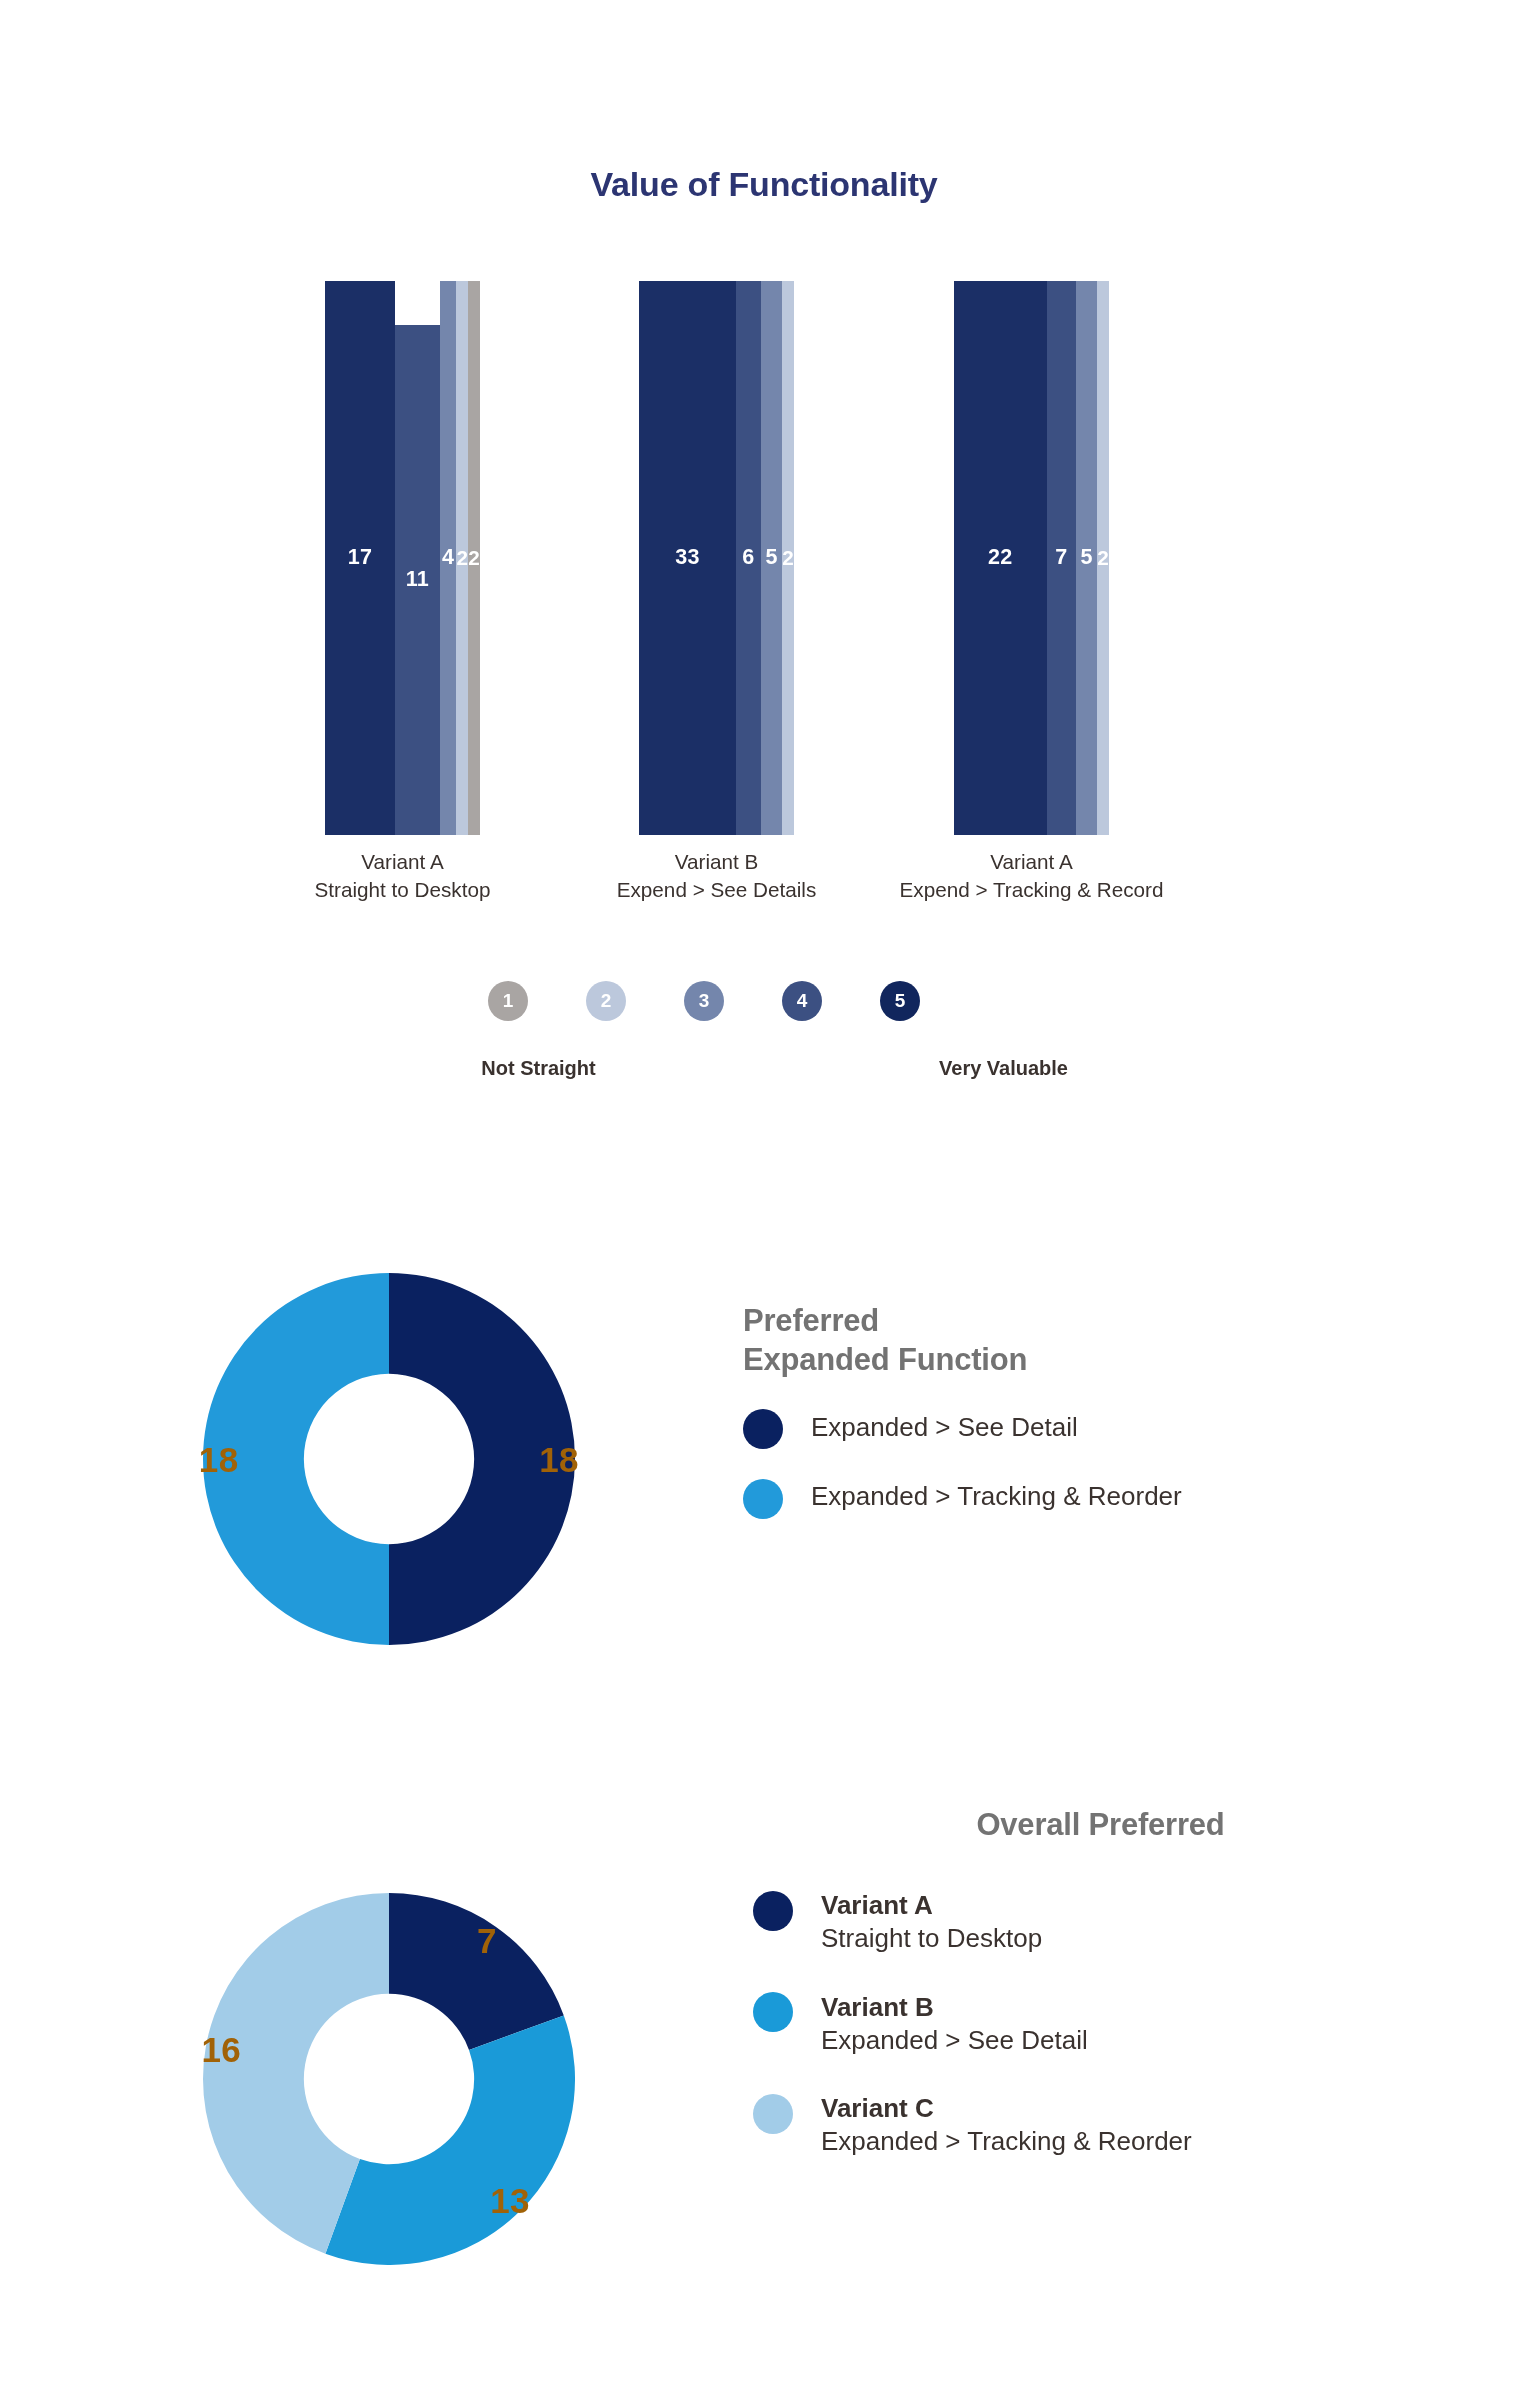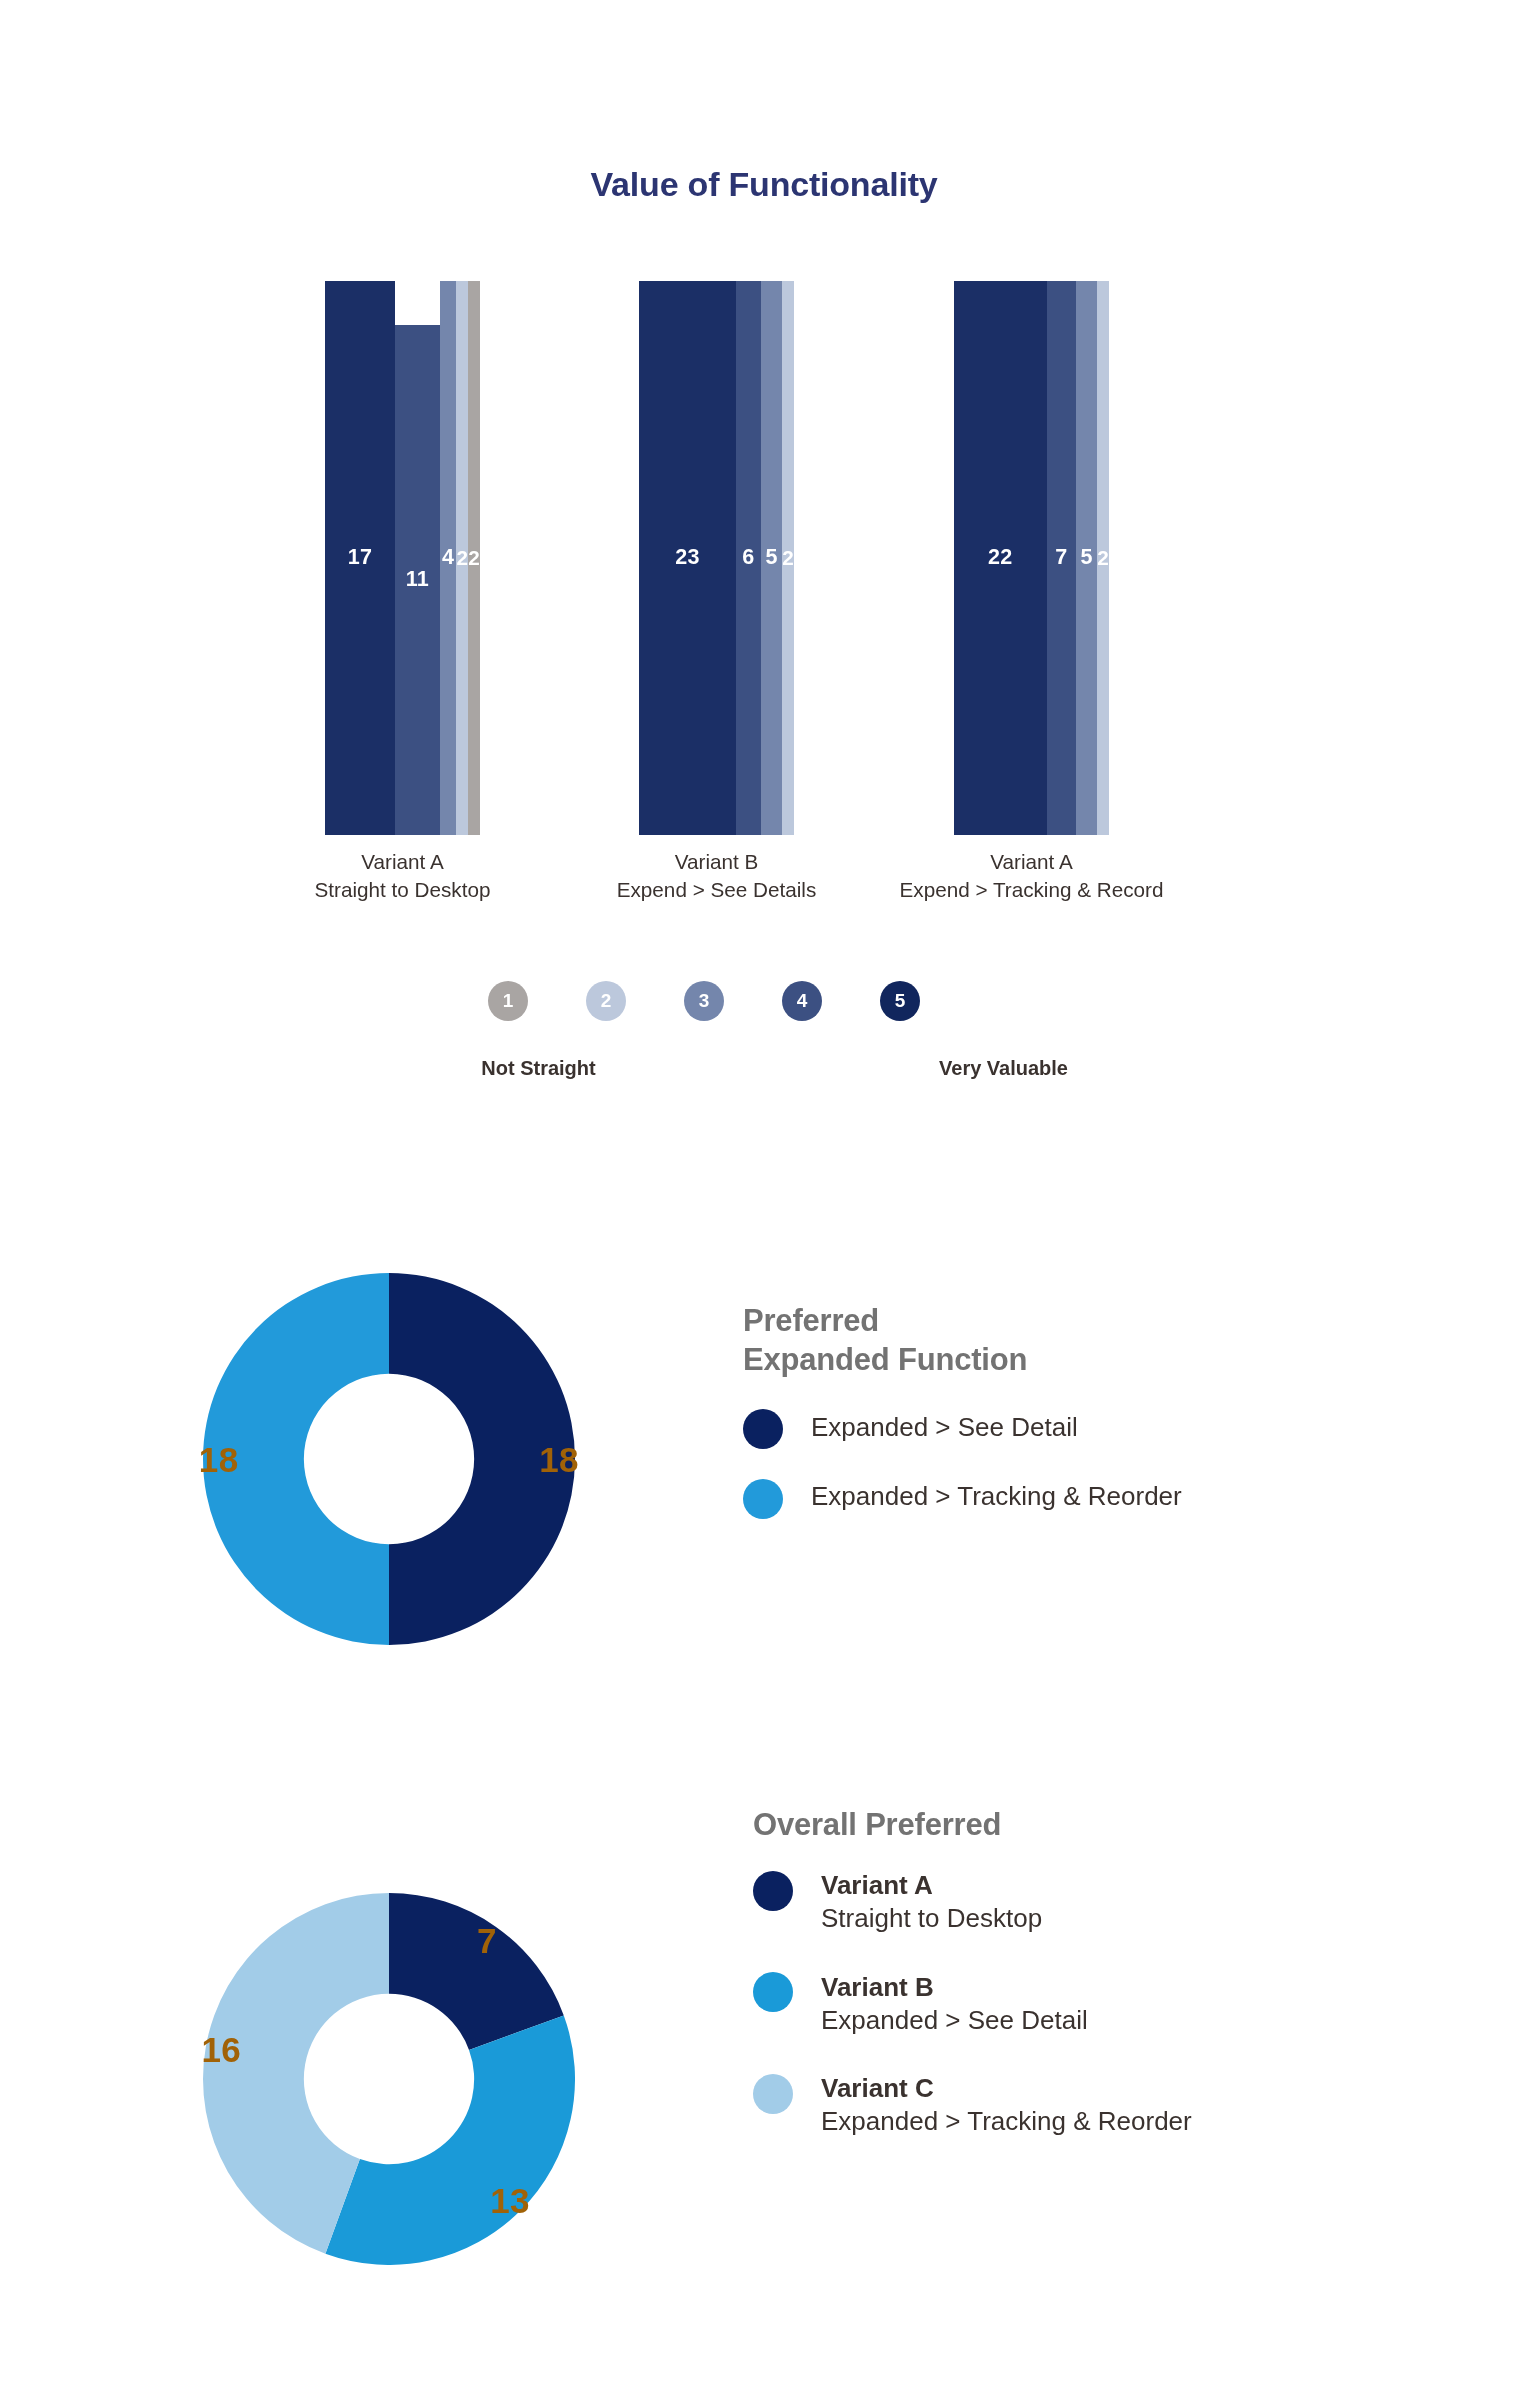--- a/index.html
+++ b/index.html
@@ -176,21 +176,21 @@
   #donut-2-info { left: 753px; top: 12.4px; width: 695px; }
 
   .donut-heading {
     font-size: 31px;
     font-weight: bold;
     color: #737373;
     line-height: 1.25;
     letter-spacing: -0.2px;
     margin-bottom: 28px;
   }
-  #donut-2-info .donut-heading { margin-bottom: 24px; }
+  #donut-2-info .donut-heading { margin-bottom: 44px; text-align: center; }
 
   .legend-row {
     display: flex;
     align-items: flex-start;
     margin-bottom: 28px;
   }
   #donut-2-info .legend-row { margin-bottom: 35px; }
 
   .legend-swatch {
     width: 40px;
@@ -254,21 +254,21 @@
         </div>
       <div class="bar-caption">
         <div>Variant A</div>
         <div>Straight to Desktop</div>
       </div>
     </div>
 
     <div class="bar-column col1">
       <div class="bar-stack">
           <div class="bar-seg" style="background: rgb(27, 47, 102); flex: 23 0 0px;">
-            <span class="bar-seg-label">23</span>
+            <span class="bar-seg-label">33</span>
           </div>
           <div class="bar-seg" style="background: rgb(60, 80, 130); flex: 6 0 0px;">
             <span class="bar-seg-label">6</span>
           </div>
           <div class="bar-seg" style="background: rgb(116, 134, 172); flex: 5 0 0px;">
             <span class="bar-seg-label">5</span>
           </div>
           <div class="bar-seg tiny" style="background: rgb(188, 200, 220); flex: 2 0 0px;">
             <span class="bar-seg-label">2</span>
           </div>

